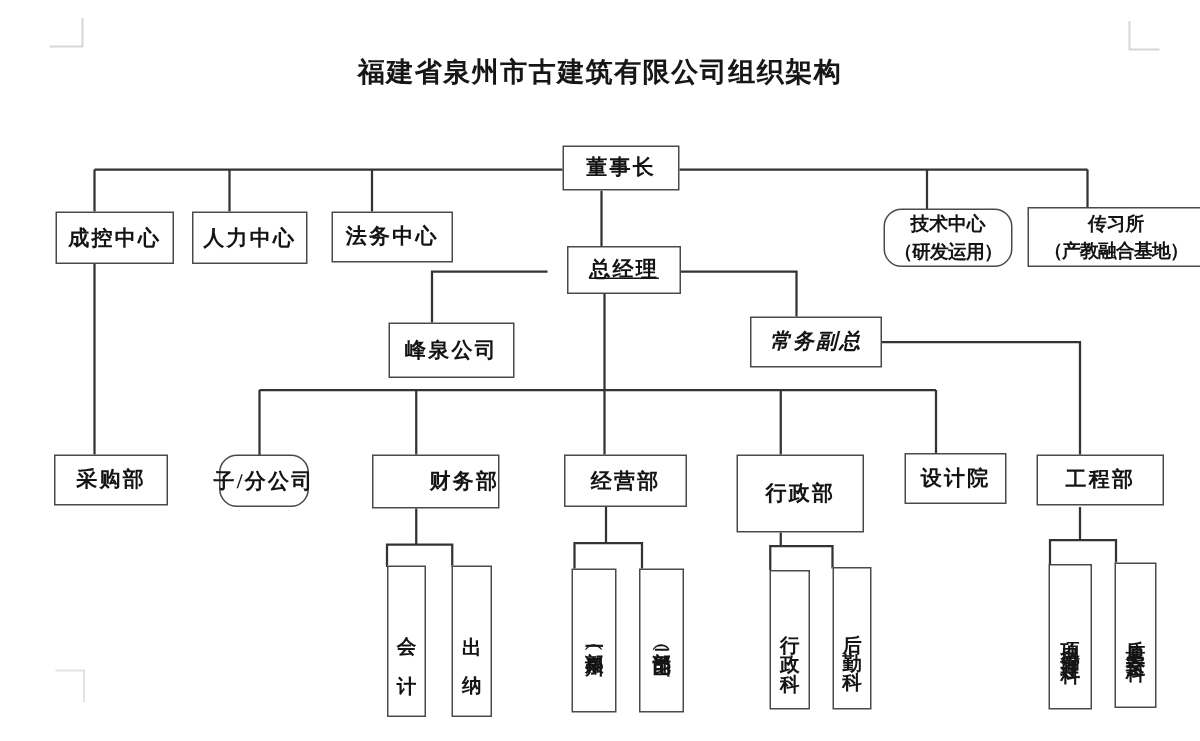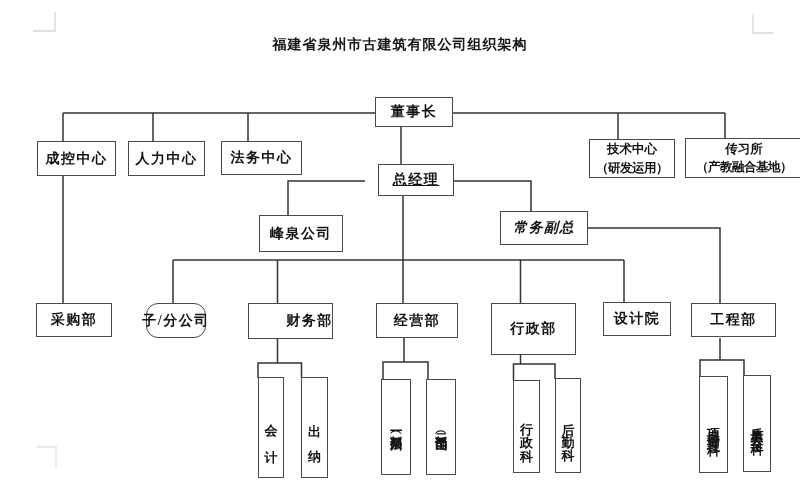--- a/index.html
+++ b/index.html
@@ -2,21 +2,21 @@
 <html><head>
 <meta charset="utf-8">
 <style>
   html,body{margin:0;padding:0;background:#ffffff;}
   .stage{
     position:relative;width:800px;height:494px;background:#ffffff;overflow:hidden;
     font-family:"Liberation Serif","DejaVu Serif",serif;color:#141414;
   }
   .title{
     position:absolute;top:36px;left:0;width:100%;text-align:center;
-    font-size:14px;font-weight:bold;letter-spacing:1px;color:#161616;
+    font-size:18px;font-weight:bold;letter-spacing:1px;color:#161616;
   }
   svg.wires{position:absolute;left:0;top:0;}
   .node{
     position:absolute;box-sizing:border-box;background:#ffffff;
     border:1.2px solid #4a4a4a;
     display:flex;align-items:center;justify-content:center;
     font-size:14px;font-weight:600;letter-spacing:1.5px;color:#141414;
     text-align:center;white-space:nowrap;margin-left:13px;
   }
   .node.two-line{flex-direction:column;font-size:12.5px;letter-spacing:0;line-height:1.45;}
@@ -73,21 +73,21 @@
     <path d="M720 338 V360 M700 377 V360 H744 V376"></path>
   </svg>
 
   <div class="title">福建省泉州市古建筑有限公司组织架构</div>
 
   <div class="node" style="left:362px;top:97px;width:78px;height:30px;">董事长</div>
 
   <div class="node" style="left:24px;top:141px;width:79px;height:35px;">成控中心</div>
   <div class="node" style="left:115px;top:141px;width:77px;height:35px;">人力中心</div>
   <div class="node" style="left:208px;top:141px;width:81px;height:34px;">法务中心</div>
-  <div class="node two-line" style="left:576px;top:139px;width:86px;height:39px;">
+  <div class="node two-line" style="left:576px;top:139px;width:86px;height:39px;border-radius:12px;">
     <span class="l1">技术中心</span>
     <span class="l2">（研发运用）</span>
   </div>
   <div class="node two-line" style="left:672px;top:138px;width:118px;height:40px;">
     <span class="l1">传习所</span>
     <span class="l2">（产教融合基地）</span>
   </div>
 
   <div class="node" style="left:365px;top:164px;width:76px;height:32px;text-decoration:underline;">总经理</div>
   <div class="node" style="left:246px;top:215px;width:84px;height:37px;">峰泉公司</div>

